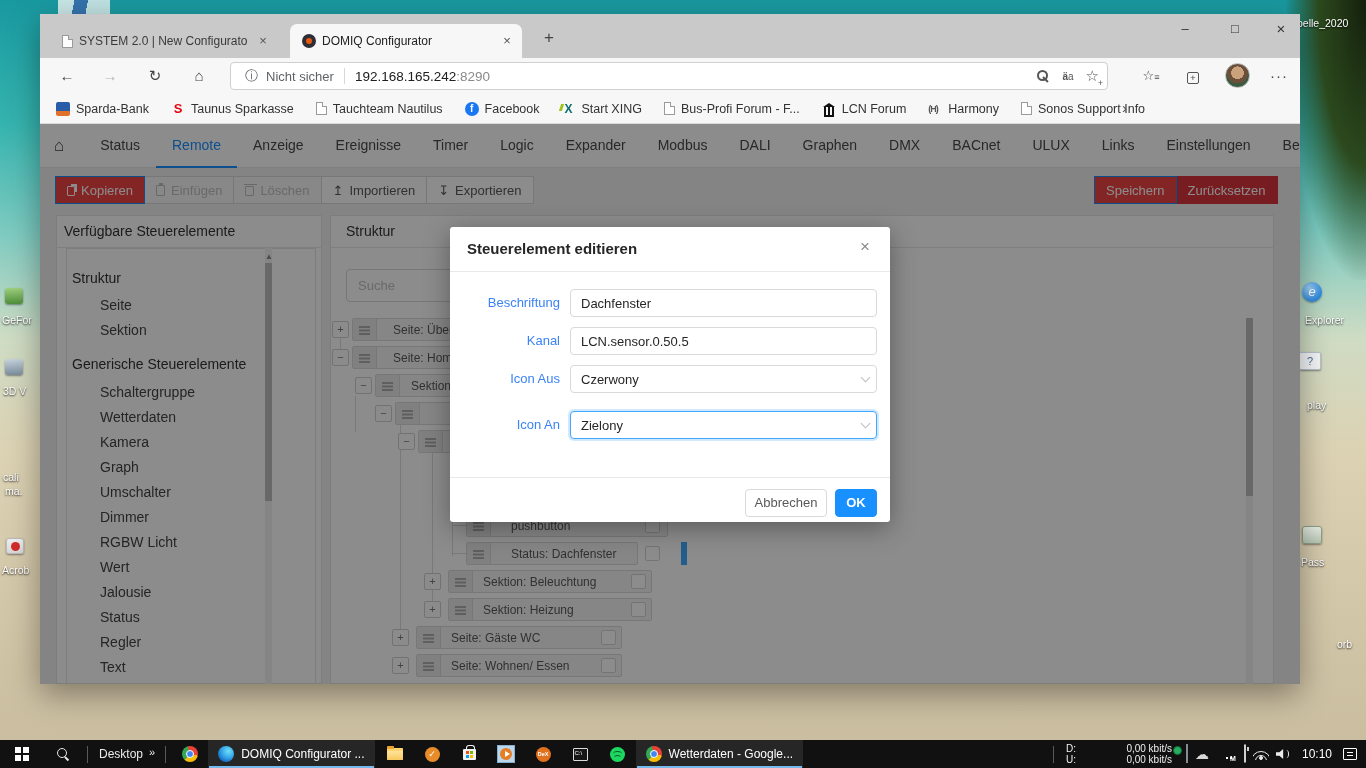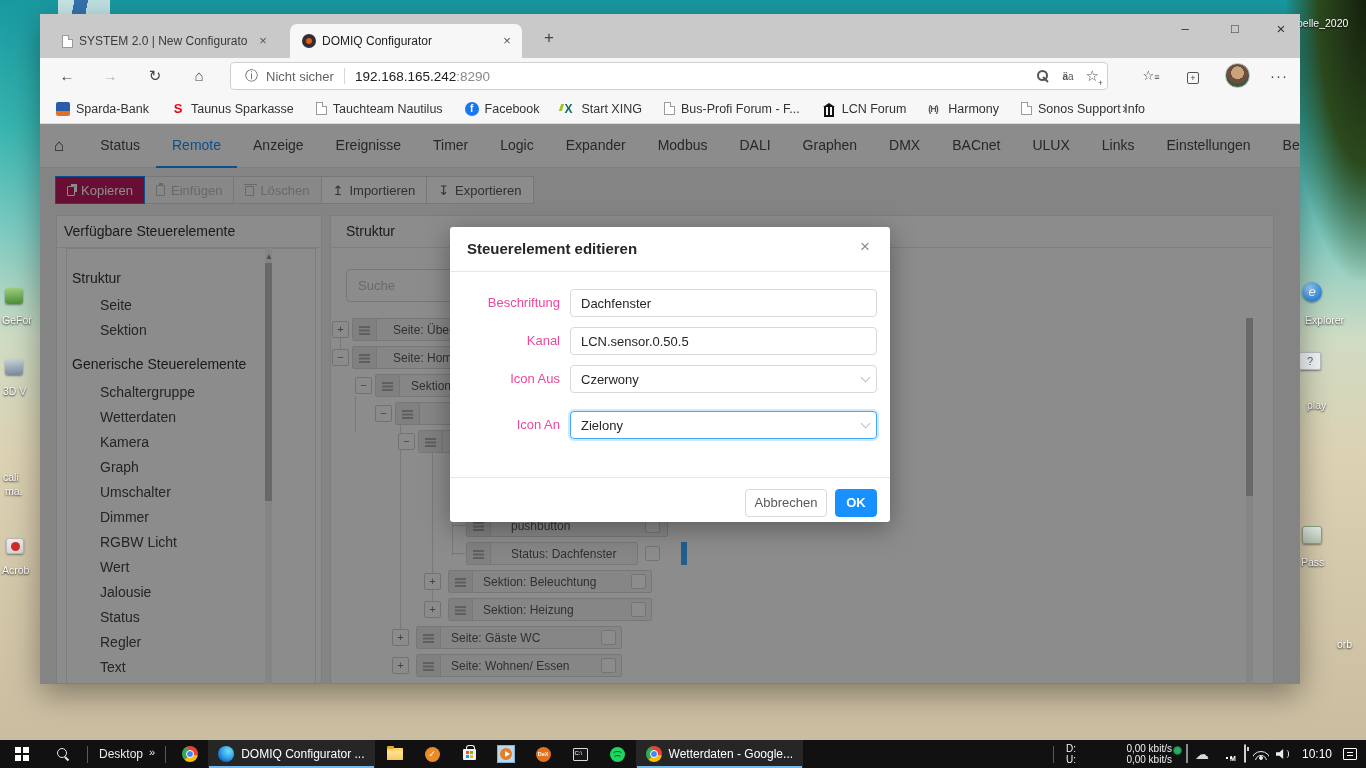--- a/index.html
+++ b/index.html
@@ -73,21 +73,21 @@
   .bm-overflow { position:absolute; left:1082px; top:85px; font-size:15px; color:#555; }
 
   
   #page { left:0; top:110px; width:1260px; height:560px; background:#f0f0f0; overflow:hidden; }
   #appnav { position:absolute; left:0; top:0; width:100%; height:44px; background:#fff; border-bottom:1px solid #e8e8e8; display:flex; align-items:center; padding-left:14px; }
   .nav-home { font-size:17px; color:#444; margin-right:20px; }
   .nav-item { font-size:14px; color:#4a4a4a; height:44px; line-height:43px; padding:0 16px; white-space:nowrap; }
   .nav-item.active { color:#1890ff; border-bottom:2px solid #1890ff; }
   .btnrow { position:absolute; top:52px; height:28px; display:flex; }
   .abtn { height:28px; display:flex; align-items:center; gap:6px; padding:0 11px; font-size:13px; color:#595959; background:#fff; border:1px solid #d9d9d9; margin-left:-1px; white-space:nowrap; }
-  .abtn.primary { background:#be185d; border-color:#1890ff; color:#fff; z-index:2; }
+  .abtn.primary { background:#ef4444; border-color:#1890ff; color:#fff; z-index:2; }
   .abtn.danger { background:#d9363e; border-color:#d9363e; color:#fff; }
   .abtn.disabled { color:#bfbfbf; background:#f7f7f7; }
   .mi { display:inline-block; position:relative; flex:none; }
   .mi-copy { width:8px; height:10px; border:1.5px solid currentColor; border-radius:1px; box-shadow:3px -3px 0 -1px currentColor; margin-top:2px; }
   .mi-paste { width:9px; height:11px; border:1.5px solid currentColor; border-radius:1px; }
   .mi-paste::before { content:""; position:absolute; top:-3px; left:2px; width:4px; height:2px; background:currentColor; }
   .mi-trash { width:9px; height:10px; border:1.5px solid currentColor; border-radius:1px; margin-top:2px; }
   .mi-trash::before { content:""; position:absolute; top:-3.5px; left:-2.5px; width:13px; height:1.5px; background:currentColor; }
   .mi-arrow { font-size:13px; line-height:1; }
   .panel { position:absolute; background:#fff; border:1px solid #e3e3e3; }
@@ -111,21 +111,21 @@
   .tcheck { position:absolute; width:15px; height:15px; background:#fff; border:1px solid #d4d4d4; border-radius:2px; }
   .tsel { position:absolute; width:6px; height:23px; background:#40a9ff; }
   .tline { position:absolute; background:#dcdcdc; }
 
   
   #mask { left:40px; top:124px; width:1260px; height:560px; background:rgba(0,0,0,.45); z-index:40; }
   #modal { left:450px; top:227px; width:440px; height:295px; background:#fff; border-radius:3px; box-shadow:0 6px 26px rgba(0,0,0,.35); z-index:50; }
   #modal .mtitle { position:absolute; left:17px; top:13px; font-size:15px; font-weight:bold; color:#262626; }
   .mclose { position:absolute; right:14px; top:10px; font-size:17px; color:#8c8c8c; width:22px; text-align:center; }
   .mline { position:absolute; left:0; width:100%; height:1px; background:#e8e8e8; }
-  .mrow-label { position:absolute; left:0; width:110px; text-align:right; font-size:13px; color:#ec4899; line-height:28px; }
+  .mrow-label { position:absolute; left:0; width:110px; text-align:right; font-size:13px; color:#3b82f6; line-height:28px; }
   .mfield { position:absolute; left:120px; width:307px; height:28px; border:1px solid #d9d9d9; border-radius:4px; background:#fff; font-family:"Liberation Sans",sans-serif; font-size:13px; color:#262626; padding:0 24px 0 10px; outline:none; }
   .mfield.focus { border-color:#40a9ff; box-shadow:0 0 0 2px rgba(24,144,255,.2); }
   .chev { position:absolute; width:7px; height:7px; border-right:1.5px solid #bfbfbf; border-bottom:1.5px solid #bfbfbf; transform:rotate(45deg); }
   .mbtn { position:absolute; height:28px; border-radius:4px; font-size:13px; text-align:center; line-height:26px; }
   .mbtn.default { border:1px solid #d9d9d9; background:#fff; color:#595959; }
   .mbtn.primary { background:#1890ff; border:1px solid #1890ff; color:#fff; font-weight:bold; }
 
   
   #taskbar { left:0; top:740px; width:1366px; height:28px; background:#111; z-index:60; }
   #tb-left { position:absolute; left:0; top:0; height:28px; display:flex; align-items:center; }
@@ -330,20 +330,28 @@
           </div>
           <div class="abtn ">
             <span class="mi mi-arrow">↥</span>
             <span>Importieren</span>
           </div>
           <div class="abtn ">
             <span class="mi mi-arrow">↧</span>
             <span>Exportieren</span>
           </div>
         </div>
+      <div class="btnrow" style="left:1055px;" id="btns-right">
+          <div class="abtn primary">
+            <span>Speichern</span>
+          </div>
+          <div class="abtn danger">
+            <span>Zurücksetzen</span>
+          </div>
+        </div>
 
       <div class="panel" style="left:16px;top:91px;width:266px;height:469px;"></div>
       <div class="panel-title" style="left:24px;top:99px;">Verfügbare Steuerelemente</div>
       <div class="hdr-line" style="left:16px;top:123px;width:266px;"></div>
       <div class="inner-box" style="left:26px;top:124px;width:250px;height:436px;"></div>
       <div id="side-items">
           <div class="side-item group" style="left: 32px; top: 146px;">Struktur</div>
           <div class="side-item" style="left: 60px; top: 173px;">Seite</div>
           <div class="side-item" style="left: 60px; top: 198px;">Sektion</div>
           <div class="side-item group" style="left: 32px; top: 232px;">Generische Steuerelemente</div>

